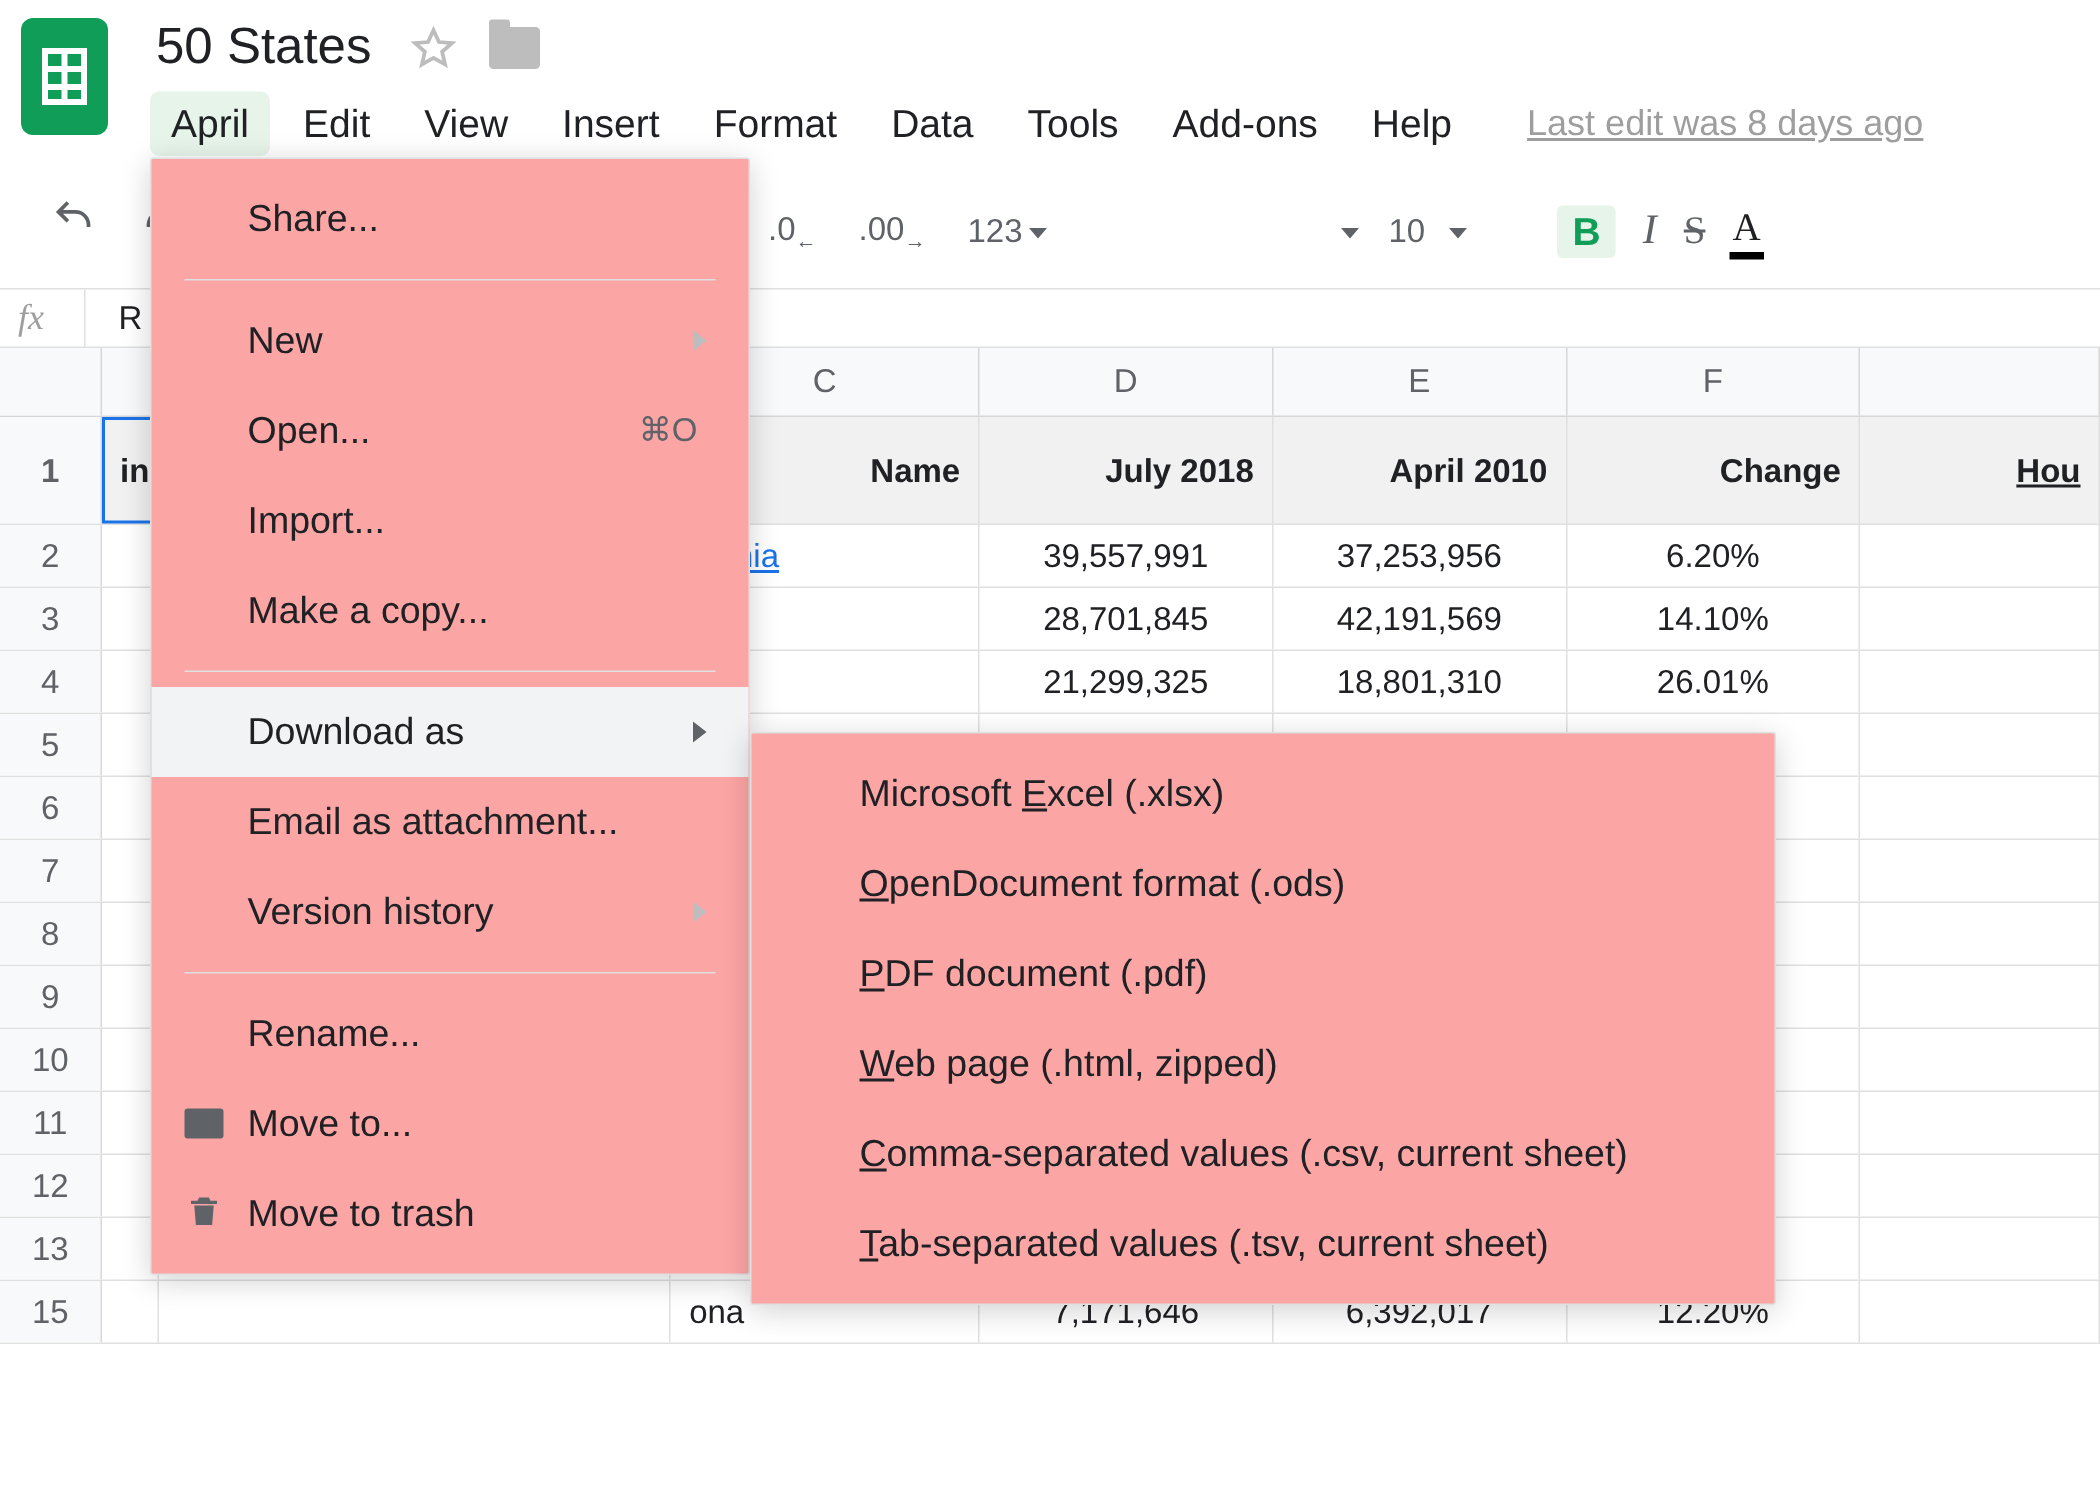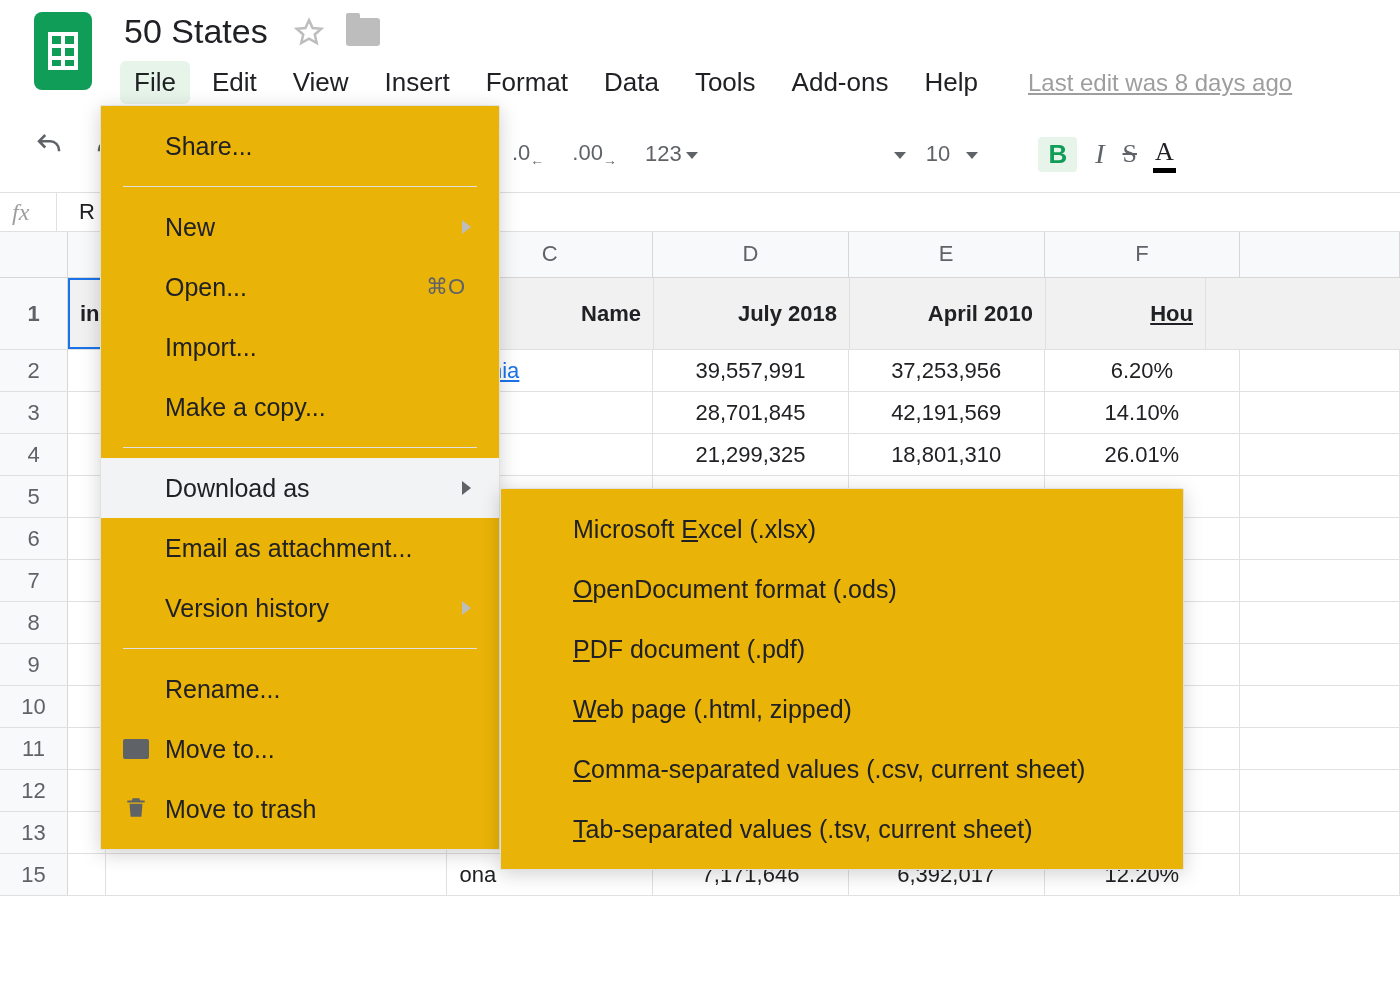--- a/index.html
+++ b/index.html
@@ -1,19 +1,19 @@
 <!DOCTYPE html>
 <html><head>
 <meta charset="utf-8">
 <style>
   * { box-sizing: border-box; margin: 0; padding: 0; }
   body { font-family: "Helvetica Neue", Arial, sans-serif; background: #fff; color: #202124; width: 1400px; height: 1004px; overflow: hidden; position: relative; font-size: 18px; }
 
   
-  .docs-header { display: flex; align-items: flex-start; padding: 10px 0 0 14px; margin-left: 20px; }
+  .docs-header { display: flex; align-items: flex-start; padding: 10px 0 0 14px; }
   .app-icon { width: 58px; height: 78px; margin-top: 2px; background: #0f9d58; border-radius: 8px; position: relative; }
   .app-icon::before { content: ""; position: absolute; left: 14px; top: 20px; width: 30px; height: 38px; background:
       linear-gradient(#fff,#fff) 0 0/100% 4px no-repeat,
       linear-gradient(#fff,#fff) 0 12px/100% 4px no-repeat,
       linear-gradient(#fff,#fff) 0 24px/100% 4px no-repeat,
       linear-gradient(#fff,#fff) 0 0/4px 100% no-repeat,
       linear-gradient(#fff,#fff) 13px 0/4px 100% no-repeat,
       linear-gradient(#fff,#fff) 26px 0/4px 100% no-repeat,
       linear-gradient(#fff,#fff) 0 34px/100% 4px no-repeat;
   }
@@ -66,21 +66,21 @@
   .rnum { width:68px; min-width:68px; text-align:center; color:#5f6368; font-size:22px; line-height:42px; border-right:1px solid #d7d7d7; background:#f8f9fa; }
   .row.hdr .rnum { line-height:72px; }
   .cell { border-right:1px solid #e0e0e0; padding:0 12px; line-height:42px; font-size:22px; white-space:nowrap; overflow:hidden; }
   .row.hdr .cell { line-height:72px; }
   .cell.center { text-align:right; }
   .cell.right { text-align:center; }
   .link { color:#1a73e8; text-decoration:underline; }
   .sel { outline:2px solid #1a73e8; outline-offset:-2px; }
 
   
-  .menu { position:absolute; background:#eab308; box-shadow:0 4px 20px rgba(0,0,0,.18); border:1px solid #e0e0e0; border-radius:2px; padding:10px 0; z-index:50; }
+  .menu { position:absolute; background:#fca5a5; box-shadow:0 4px 20px rgba(0,0,0,.18); border:1px solid #e0e0e0; border-radius:2px; padding:10px 0; z-index:50; }
   .menu .sep { height:1px; background:#e0e0e0; margin:10px 22px; }
   .mi { display:flex; align-items:center; height:60px; padding:0 34px 0 64px; font-size:25px; color:#202124; position:relative; cursor:default; }
   .mi .kbd { position:absolute; right:34px; color:#5f6368; font-size:22px; }
   .mi .sub-arrow { position:absolute; right:28px; width:0;height:0;border-top:7px solid transparent;border-bottom:7px solid transparent;border-left:9px solid #5f6368; }
   .mi.hover { background:#f1f3f4; }
   .mi .micon { position:absolute; left:22px; width:28px; height:28px; }
 
   .file-menu { left:100px; top:105px; width:400px; }
   .sub-menu  { left:500px; top:488px; width:684px; }
   .sub-menu .mi { padding-left:72px; }
@@ -96,21 +96,21 @@
     <div class="title-row">
       <div class="doc-title">50 States</div>
       <span class="star-icon">
         <svg viewBox="0 0 24 24">
             <path d="M12 2.5l2.9 6.3 6.9.6-5.2 4.6 1.6 6.8L12 17.3 5.8 20.8l1.6-6.8L2.2 9.4l6.9-.6L12 2.5z"></path>
           </svg>
       </span>
       <span class="folder-icon"></span>
     </div>
     <div class="menubar">
-      <span class="mitem active">File</span>
+      <span class="mitem active">April</span>
       <span class="mitem">Edit</span>
       <span class="mitem">View</span>
       <span class="mitem">Insert</span>
       <span class="mitem">Format</span>
       <span class="mitem">Data</span>
       <span class="mitem">Tools</span>
       <span class="mitem">Add-ons</span>
       <span class="mitem">Help</span>
       <span class="last-edit">Last edit was 8 days ago</span>
     </div>
@@ -161,20 +161,21 @@
     <div class="colhead cG"></div>
   </div>
   <div class="rows">
     <div class="row hdr">
       <div class="rnum">1</div>
       <div class="cell cA sel">in t</div>
       <div class="cell cB"></div>
       <div class="cell cC center">Name</div>
       <div class="cell cD center">July 2018</div>
       <div class="cell cE center">April 2010</div>
+      <div class="cell cF center">Change</div>
       <div class="cell cG center">Hou</div>
     </div>
 
     <div class="row">
         <div class="rnum">2</div>
         <div class="cell cA"></div>
         <div class="cell cB"></div>
         <div class="cell cC link">ifornia</div>
         <div class="cell cD right">39,557,991</div>
         <div class="cell cE right">37,253,956</div>

